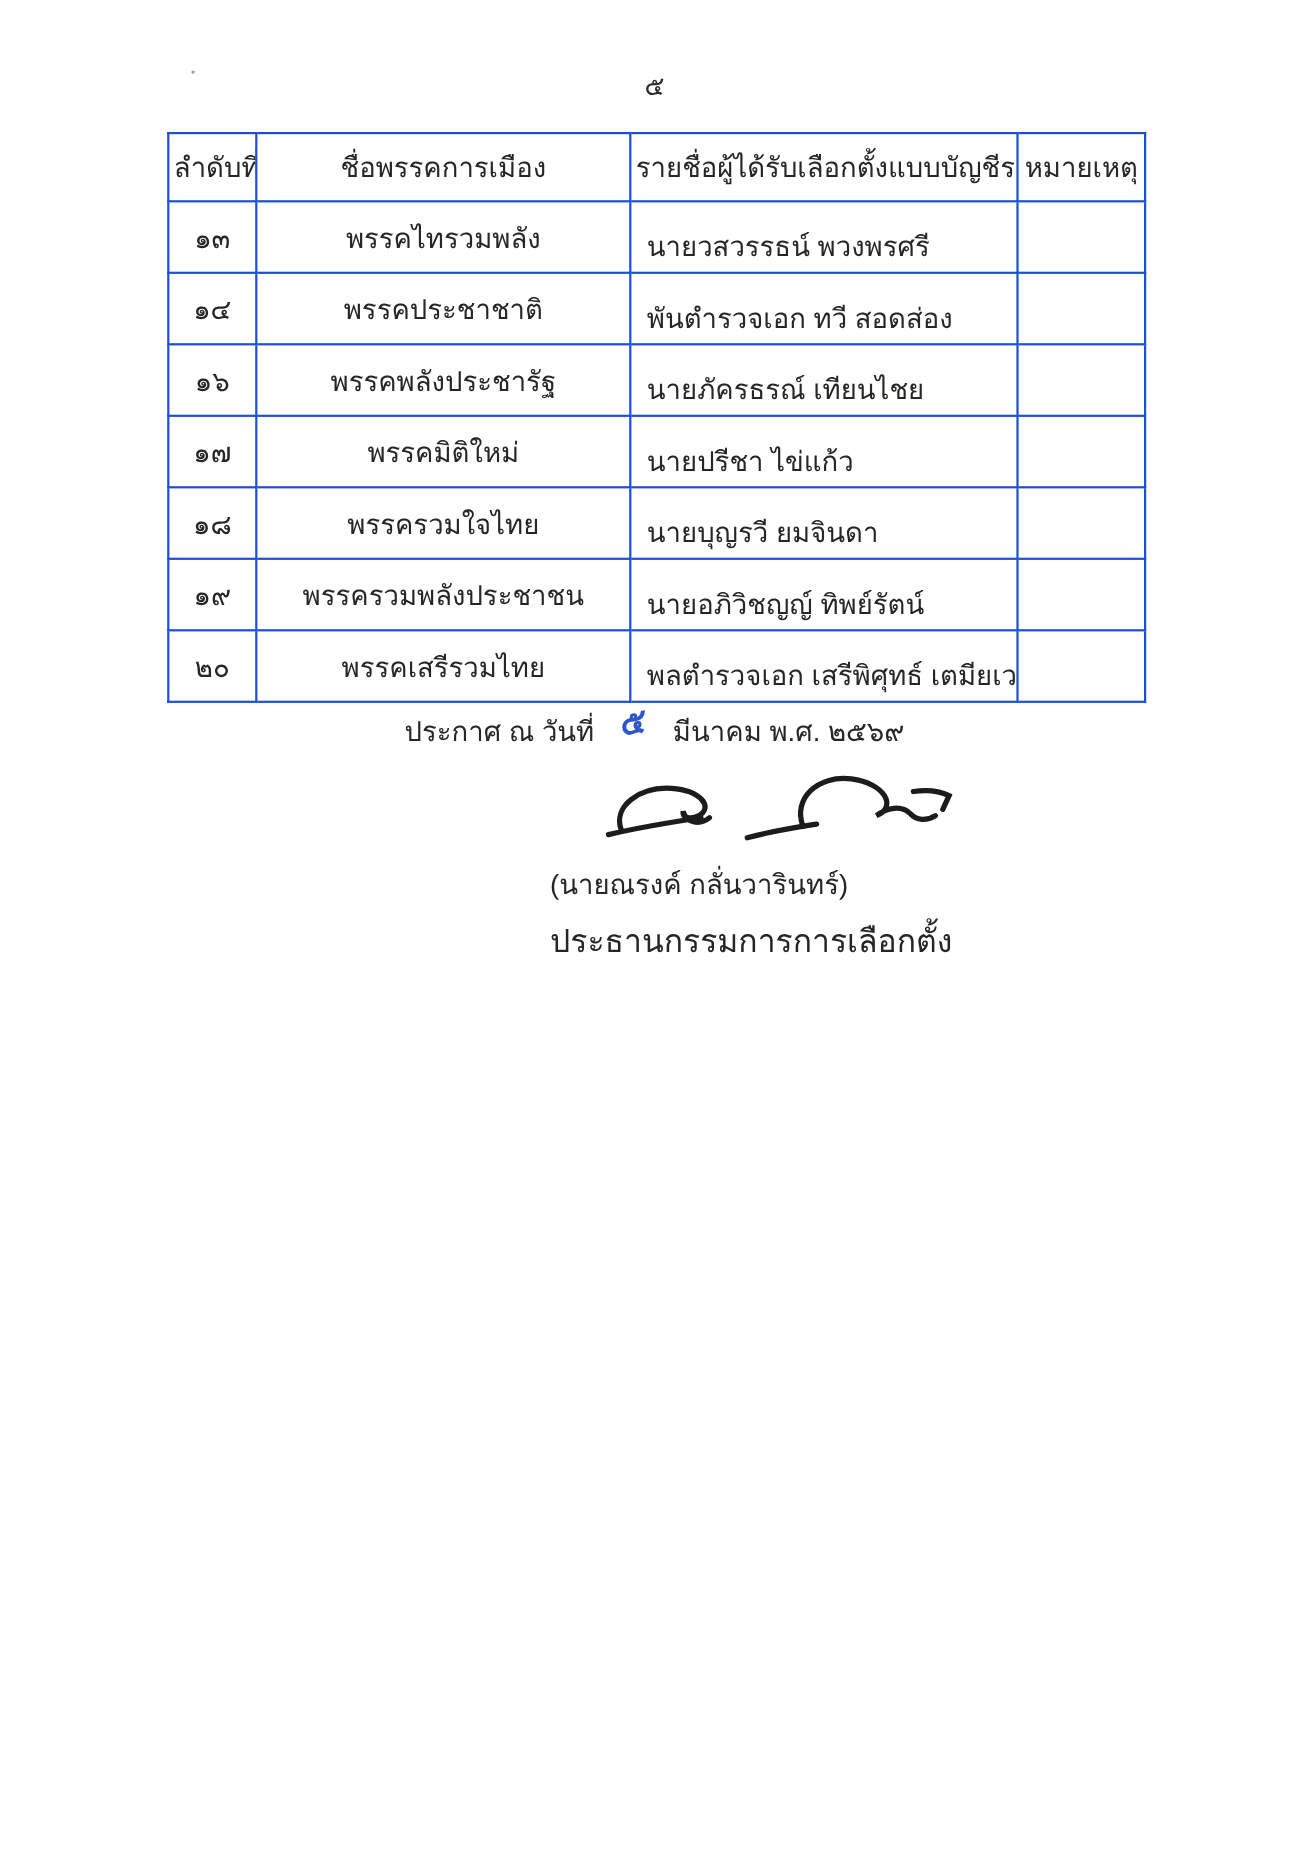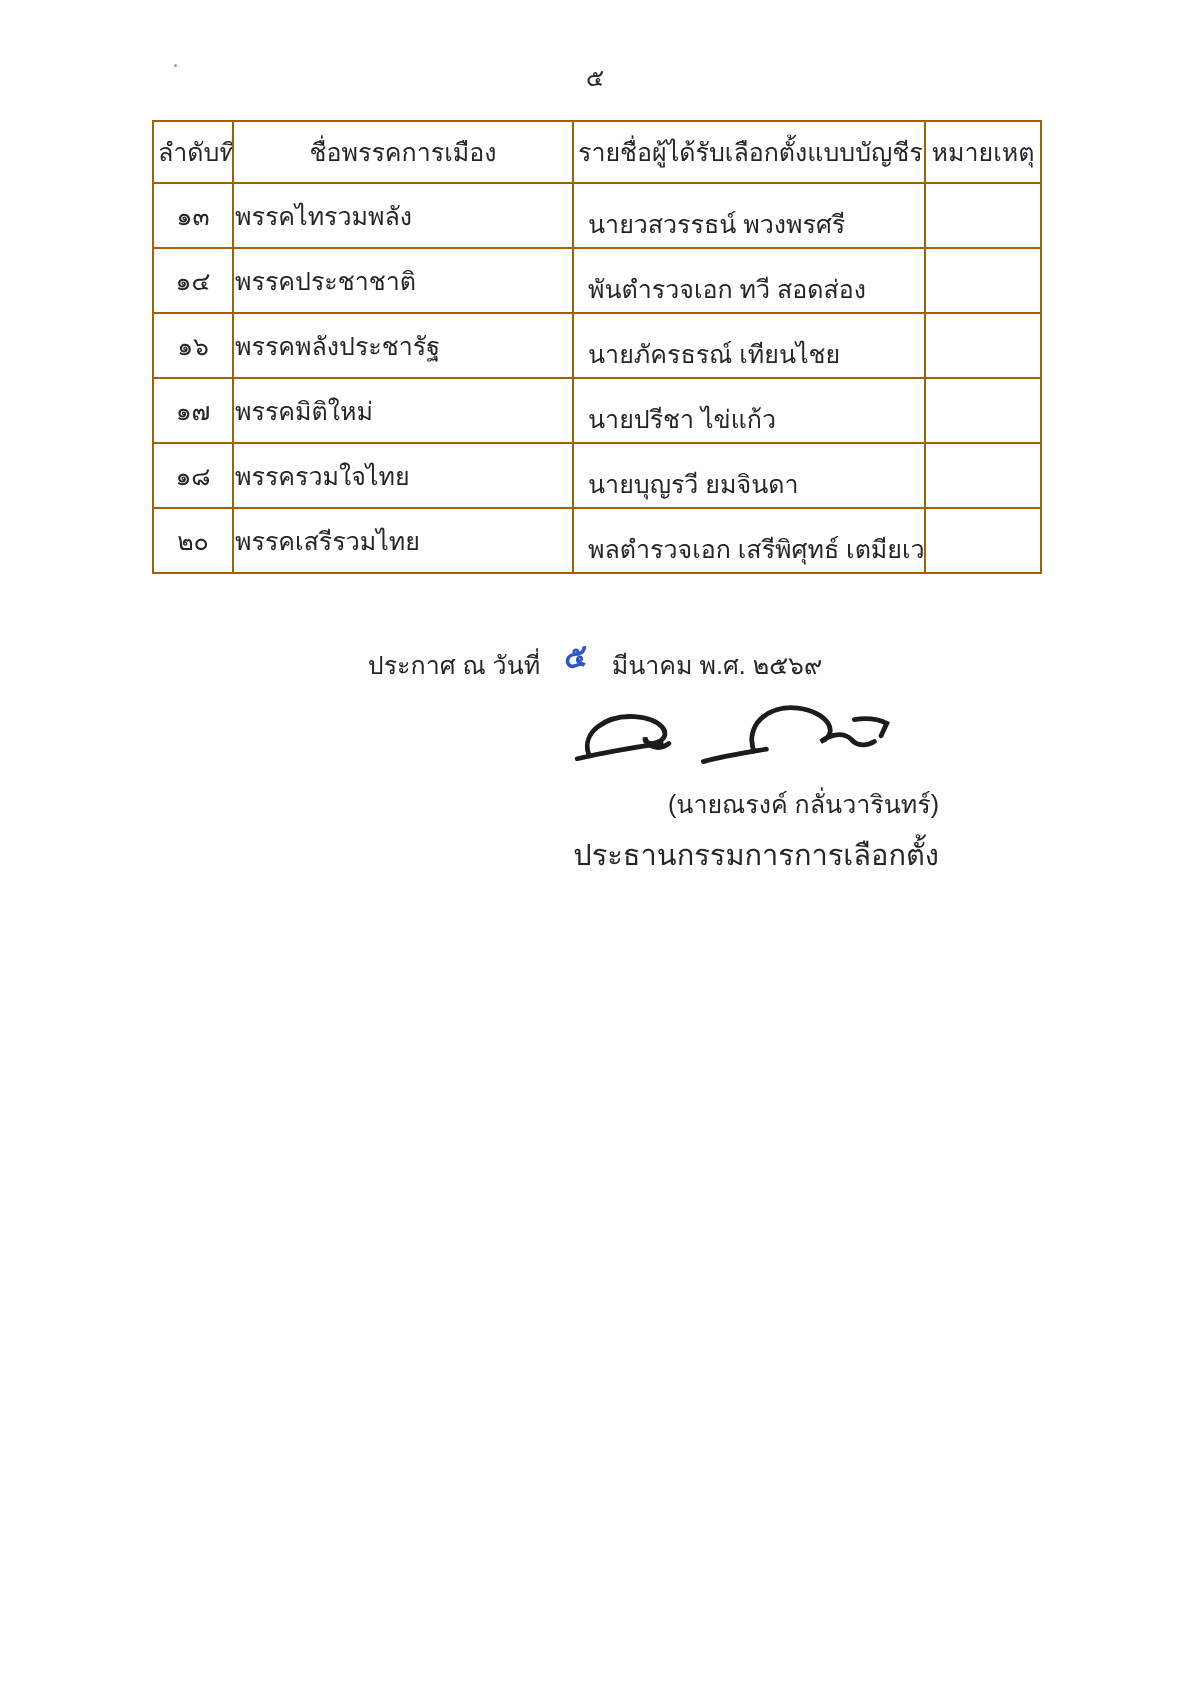--- a/index.html
+++ b/index.html
@@ -16,48 +16,48 @@
   .page-number{
     position:absolute;top:58px;left:0;width:100%;
     text-align:center;font-size:24px;color:#2b2b2b;
   }
   .doc-table-wrap{position:absolute;left:152px;top:120px;width:848px;}
   table.doc-table{
     width:100%;border-collapse:collapse;table-layout:fixed;
     font-size:25px;color:#262626;
   }
   table.doc-table th, table.doc-table td{
-    border:2px solid #a16207;
+    border:2px solid #1d4ed8;
     vertical-align:middle;
     font-weight:normal;
     overflow:hidden;white-space:nowrap;
   }
   table.doc-table th{height:60px;text-align:center;padding:0 4px;}
   table.doc-table td{height:47px;margin-left:48px;}
   .c-no{width:70px;text-align:center;}
-  .c-party{width:330px;}
+  .c-party{width:330px;text-align:center;}
   .c-person{width:342px;text-align:left;padding:16px 6px 0 14px;}
   .c-note{width:106px;}
   .announce-line{
     position:absolute;top:638px;left:0;width:100%;
     text-align:center;font-size:25px;color:#262626;
   }
   .announce-line .part{margin:0 6px;}
   .handwritten-day{
     display:inline-block;
     color:#2f55c9;
     font-size:31px;
     margin:0 18px;
     transform:rotate(-8deg) skewX(-6deg);
     position:relative;top:-7px;
     font-weight:bold;
   }
   .signature-block{
-    position:absolute;left:524px;top:688px;width:415px;
-    text-align:right;
+    position:absolute;left:500px;top:688px;width:415px;
+    text-align:left;
   }
   .signature-block svg{display:block;margin:0 auto;}
   .signatory-name{font-size:25px;color:#262626;margin-top:10px;}
   .signatory-title{font-size:29px;color:#262626;margin-top:8px;}
 </style>
 </head>
 <body>
 
 <div class="page">
 
@@ -100,20 +100,26 @@
           <td class="c-person">นายปรีชา  ไข่แก้ว</td>
           <td class="c-note"></td>
         </tr>
         <tr>
           <td class="c-no">๑๘</td>
           <td class="c-party">พรรครวมใจไทย</td>
           <td class="c-person">นายบุญรวี  ยมจินดา</td>
           <td class="c-note"></td>
         </tr>
         <tr>
+          <td class="c-no">๑๙</td>
+          <td class="c-party">พรรครวมพลังประชาชน</td>
+          <td class="c-person">นายอภิวิชญญ์  ทิพย์รัตน์</td>
+          <td class="c-note"></td>
+        </tr>
+        <tr>
           <td class="c-no">๒๐</td>
           <td class="c-party">พรรคเสรีรวมไทย</td>
           <td class="c-person">พลตำรวจเอก เสรีพิศุทธ์  เตมียเวส</td>
           <td class="c-note"></td>
         </tr>
       </tbody>
     </table>
   </div>
 
   <div class="announce-line">

